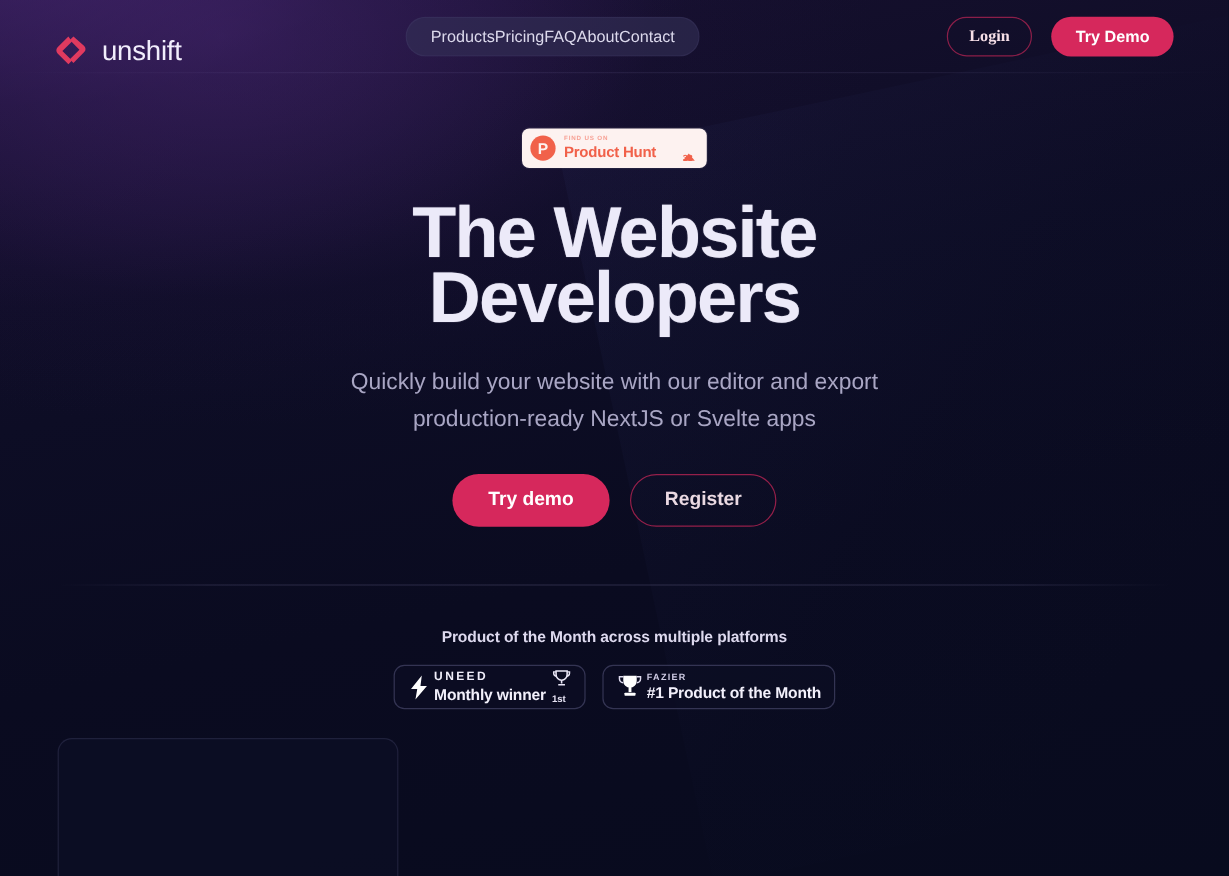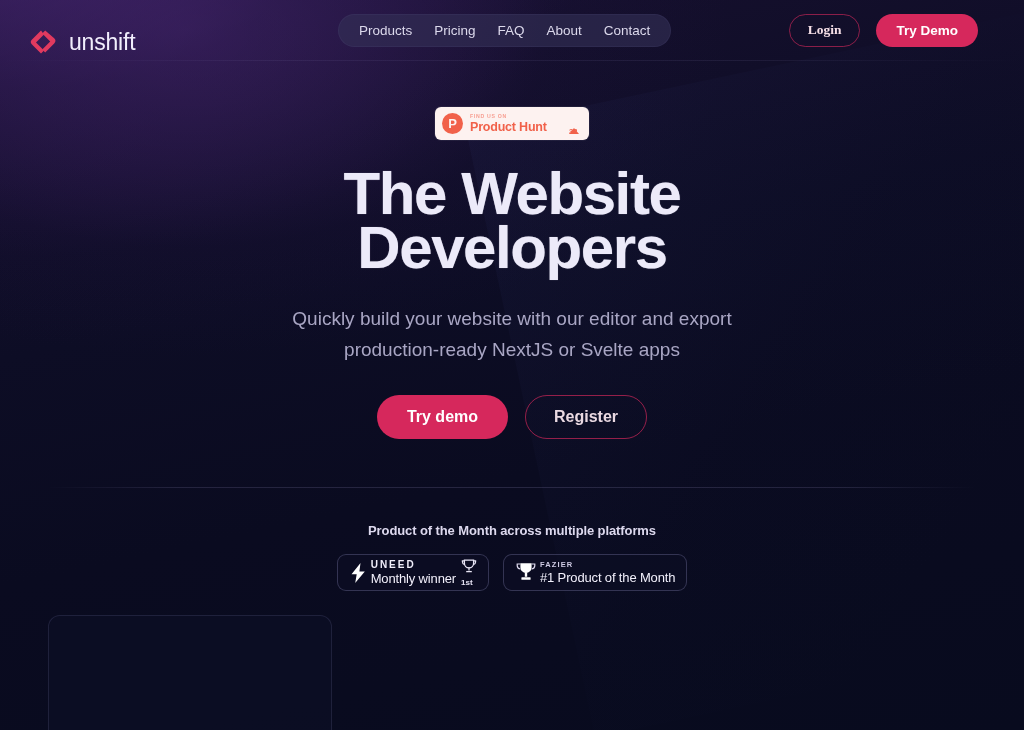--- a/index.html
+++ b/index.html
@@ -56,21 +56,21 @@
   .header-underline {
     position: absolute;
     top: 60px; left: 0;
     width: 1024px; height: 1px;
     background: linear-gradient(90deg, rgba(255,255,255,0) 0%, rgba(160,150,210,0.09) 26%, rgba(160,150,210,0.10) 72%, rgba(255,255,255,0) 100%);
     z-index: 19;
   }
 
   .brand {
     position: absolute;
-    left: 28px;
+    left: 44px;
     display: flex;
     align-items: center;
     gap: 11px;
     text-decoration: none;
     margin-top: 24px;
   }
   .brand-mark { width: 30px; height: 30px; display: block; }
   .brand-name {
     font-size: 23px;
     letter-spacing: -0.2px;
@@ -79,21 +79,20 @@
   }
 
   
   .nav-pill {
     position: absolute;
     left: 338px;
     top: 14px;
     height: 33px;
     display: flex;
     align-items: center;
-    gap: 22px;
     padding: 0 20px;
     border-radius: 999px;
     background: rgba(52, 48, 86, 0.60);
     border: 1px solid rgba(120, 112, 170, 0.10);
   }
   .nav-link {
     font-size: 13.5px;
     color: #dcd9ec;
     text-decoration: none;
     white-space: nowrap;
@@ -311,21 +310,21 @@
   }
   .award-kicker.uneed-logo {
     font-size: 10px;
     letter-spacing: 2px;
     color: #f0eefa;
     margin-bottom: 2px;
   }
   .award-label {
     display: block;
     font-size: 13px;
-    font-weight: 400;
+    font-weight: 700;
     color: #f2f0fb;
     letter-spacing: -0.15px;
     line-height: 1;
     white-space: nowrap;
   }
   .award-rank {
     flex: none;
     text-align: left;
     line-height: 1;
     padding-left: 2px;

